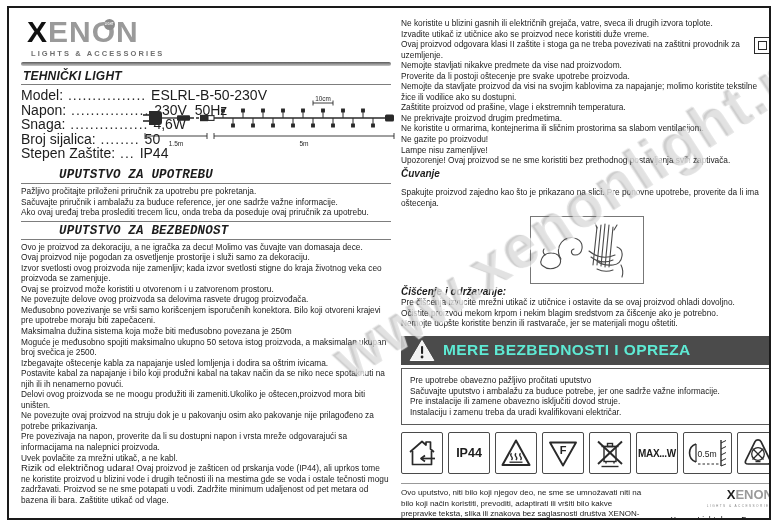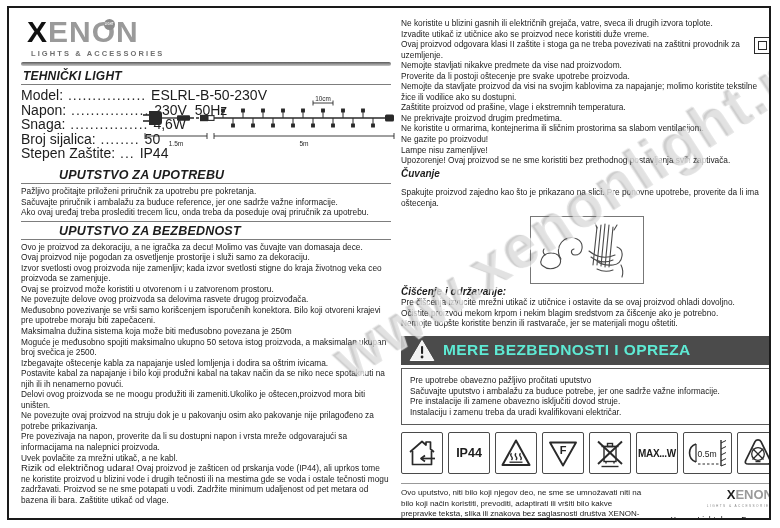--- a/index.html
+++ b/index.html
@@ -30,21 +30,21 @@
   .logo-rest{color:#9a9a9a;}
   .logo-badge{
     position:absolute;right:24px;top:3px;width:11px;height:11px;border-radius:50%;
     background:#8b8b8b;color:#fff;font-size:2.6px;font-weight:bold;letter-spacing:.2px;
     display:flex;align-items:center;justify-content:center;
   }
   .logo-sub{font-size:7.5px;font-weight:bold;letter-spacing:2.1px;color:#6f6f6f;margin:1px 0 0 4px;}
   .thick-rule{height:4px;background:linear-gradient(180deg,#5a5a5a,#c9c9c9);margin:4px 0 3px 0;border-radius:2px;}
 
   h2.sec{font-size:12px;font-style:italic;font-weight:bold;margin:2px 0 1px 2px;letter-spacing:.2px;}
-  h2.sec.indent{padding-left:36px;font-size:12.5px;}
+  h2.sec.indent{padding-left:36px;font-size:12.5px;font-family:Liberation Mono, monospace;}
   .rule{border:0;border-top:1.2px solid #7d7d7d;margin:1px 0 2px 0;}
 
   
   .tech-body{position:relative;height:78px;margin-top:3px;}
   .spec-list{list-style:none;margin:0;padding:0;width:170px;}
   .spec-list li{font-size:14px;line-height:14.6px;white-space:nowrap;}
   .spec-leader{color:#2a2a2a;letter-spacing:1px;}
   .spec-value{white-space:pre;}
   .string-diagram{position:absolute;right:-4px;top:8px;}
 

